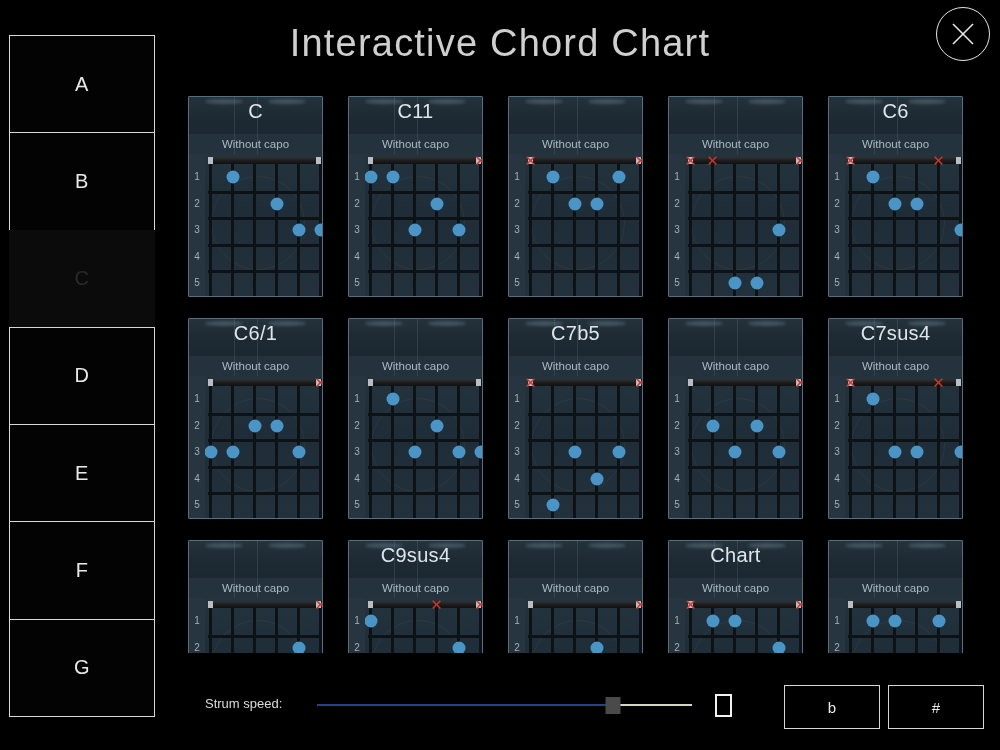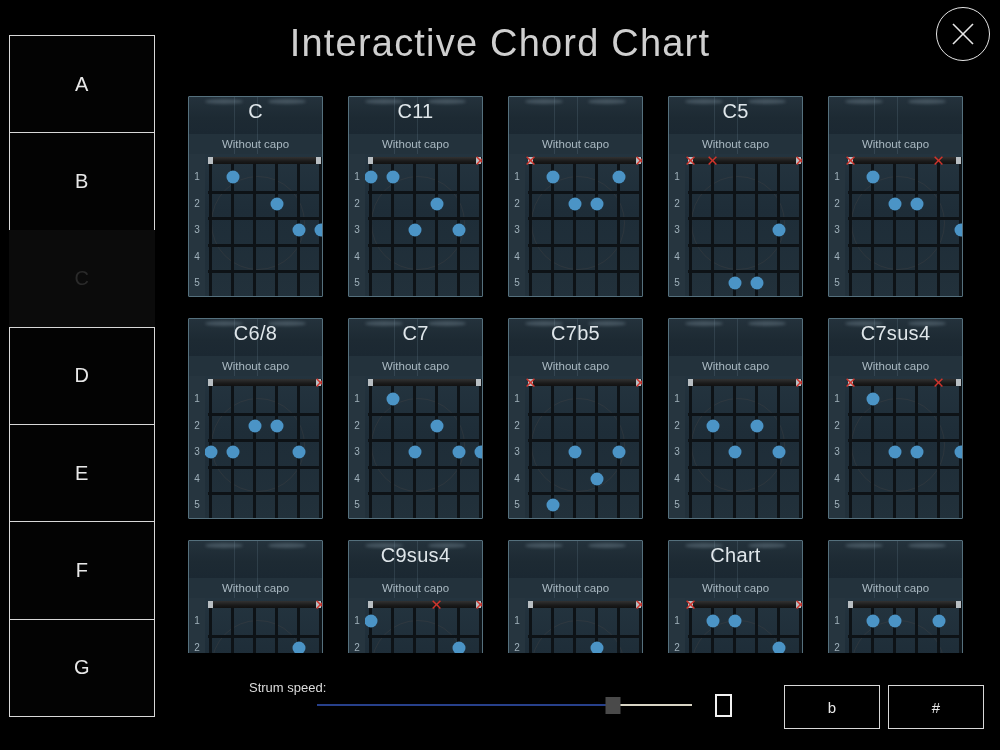--- a/index.html
+++ b/index.html
@@ -260,26 +260,25 @@
   #bottom-bar {
     position: absolute;
     left: 188px;
     top: 676px;
     width: 800px;
     height: 62px;
   }
   #strum-label {
     position: absolute;
     left: 17px;
-    top: 4px;
+    top: 20px;
     color: #dcdcdc;
     font-size: 13px;
     font-weight: 300;
     font-family: "Liberation Sans", sans-serif;
-    margin-left: 44px;
   }
   #strum-slider {
     position: absolute;
     left: 129px;
     top: 16px;
     width: 375px;
     height: 26px;
     cursor: pointer;
   }
   .slider-track-filled {
@@ -477,21 +476,20 @@
               <div class="dot" style="left: 49.5px; top: 49.75px; background: rgb(75, 148, 198);"></div>
             </div>
             <div class="xmark" style="left: 131.5px; top: 6px; color: rgb(208, 52, 44);">✕</div>
             <div class="xmark" style="left: 21.5px; top: 6px; color: rgb(208, 52, 44);">✕</div>
           </div>
         </div>
         <div class="chord-card">
           <div class="card-head"></div>
           <div class="head-seam a"></div>
           <div class="head-seam b"></div>
-          <div class="card-title">C5</div>
           <div class="card-sub">Without capo</div>
           <div class="board-wrap">
             <div class="fret-numbers">
               <div class="fret-num" style="top: 17.25px;">1</div>
               <div class="fret-num" style="top: 43.75px;">2</div>
               <div class="fret-num" style="top: 70.25px;">3</div>
               <div class="fret-num" style="top: 96.75px;">4</div>
               <div class="fret-num" style="top: 123.25px;">5</div>
             </div>
             <div class="board">
@@ -513,20 +511,21 @@
             </div>
             <div class="xmark" style="left: 131.5px; top: 6px; color: rgb(208, 52, 44);">✕</div>
             <div class="xmark" style="left: 43.5px; top: 6px; color: rgb(208, 52, 44);">✕</div>
             <div class="xmark" style="left: 21.5px; top: 6px; color: rgb(208, 52, 44);">✕</div>
           </div>
         </div>
         <div class="chord-card">
           <div class="card-head"></div>
           <div class="head-seam a"></div>
           <div class="head-seam b"></div>
+          <div class="card-title">C6</div>
           <div class="card-sub">Without capo</div>
           <div class="board-wrap">
             <div class="fret-numbers">
               <div class="fret-num" style="top: 17.25px;">1</div>
               <div class="fret-num" style="top: 43.75px;">2</div>
               <div class="fret-num" style="top: 70.25px;">3</div>
               <div class="fret-num" style="top: 96.75px;">4</div>
               <div class="fret-num" style="top: 123.25px;">5</div>
             </div>
             <div class="board">
@@ -550,21 +549,21 @@
             <div class="xmark" style="left: 109.5px; top: 6px; color: rgb(208, 52, 44);">✕</div>
             <div class="xmark" style="left: 21.5px; top: 6px; color: rgb(208, 52, 44);">✕</div>
           </div>
         </div>
       </div>
       <div class="chord-row">
         <div class="chord-card">
           <div class="card-head"></div>
           <div class="head-seam a"></div>
           <div class="head-seam b"></div>
-          <div class="card-title">C6/8</div>
+          <div class="card-title">C6/1</div>
           <div class="card-sub">Without capo</div>
           <div class="board-wrap">
             <div class="fret-numbers">
               <div class="fret-num" style="top: 17.25px;">1</div>
               <div class="fret-num" style="top: 43.75px;">2</div>
               <div class="fret-num" style="top: 70.25px;">3</div>
               <div class="fret-num" style="top: 96.75px;">4</div>
               <div class="fret-num" style="top: 123.25px;">5</div>
             </div>
             <div class="board">
@@ -586,21 +585,20 @@
               <div class="dot" style="left: 27.5px; top: 76.25px; background: rgb(75, 148, 198);"></div>
               <div class="dot" style="left: 5.5px; top: 76.25px; background: rgb(75, 148, 198);"></div>
             </div>
             <div class="xmark" style="left: 131.5px; top: 6px; color: rgb(208, 52, 44);">✕</div>
           </div>
         </div>
         <div class="chord-card">
           <div class="card-head"></div>
           <div class="head-seam a"></div>
           <div class="head-seam b"></div>
-          <div class="card-title">C7</div>
           <div class="card-sub">Without capo</div>
           <div class="board-wrap">
             <div class="fret-numbers">
               <div class="fret-num" style="top: 17.25px;">1</div>
               <div class="fret-num" style="top: 43.75px;">2</div>
               <div class="fret-num" style="top: 70.25px;">3</div>
               <div class="fret-num" style="top: 96.75px;">4</div>
               <div class="fret-num" style="top: 123.25px;">5</div>
             </div>
             <div class="board">

